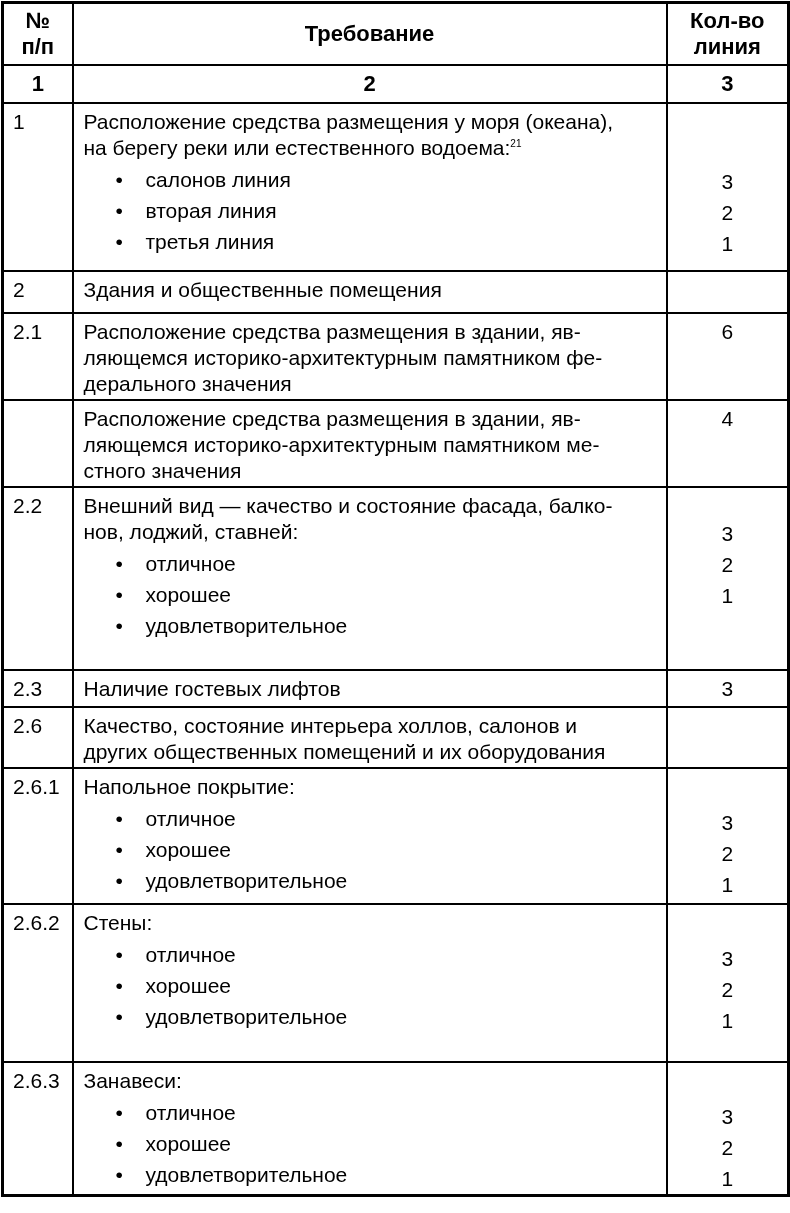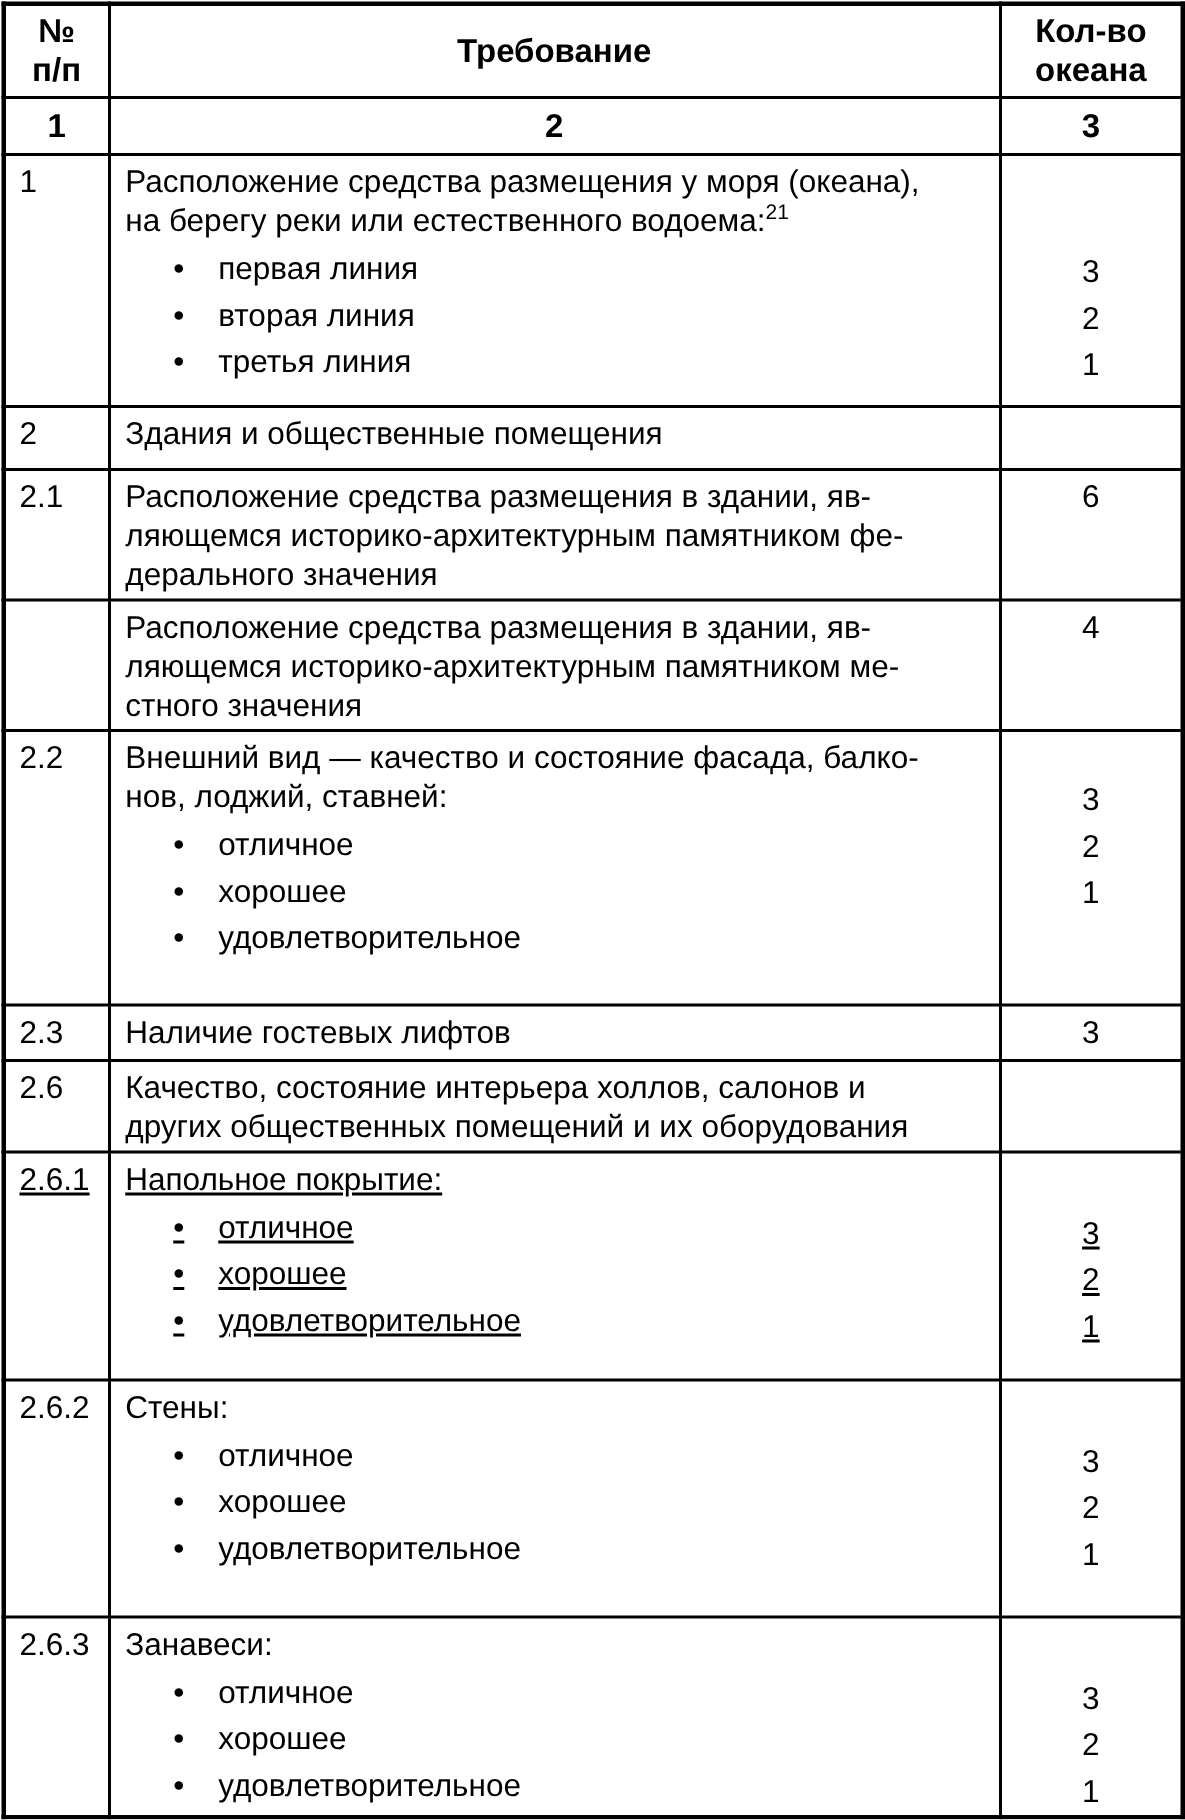--- a/index.html
+++ b/index.html
@@ -20,71 +20,71 @@
   th,td{border:2px solid #000000;vertical-align:top;padding:0;box-sizing:border-box;}
   
   th{font-weight:bold;font-size:22px;line-height:26px;text-align:center;vertical-align:middle;}
   .hdr2{white-space:pre-line;}
   tr.colnums td{font-weight:bold;font-size:22px;text-align:center;vertical-align:middle;}
   
   td.num{font-size:21px;line-height:26px;padding:5px 2px 2px 9px;}
   td.req{font-size:21px;line-height:26px;padding:5px 10px 2px 10px;}
   td.pts{font-size:21px;line-height:26px;text-align:center;padding:0;}
   .para{white-space:pre-line;}
-  sup.fn{font-size:14px;line-height:0;}
+  sup.fn{font-size:10px;line-height:0;}
   ul.blist{list-style:none;margin:6px 0 0 0;padding:0 0 0 32px;}
   ul.blist li{display:flex;line-height:26px;margin-top:5px;}
   .dot{width:30px;flex:0 0 30px;}
   
   .pstack .pt{height:31px;line-height:31px;}
   .off62{padding-top:62px;}
   .off30{padding-top:30px;}
   .off38{padding-top:38px;}
   .ptop{padding-top:5px;}
   
   tr.rh62{height:62px;} tr.rh38{height:38px;} tr.rh168{height:168px;}
   tr.rh42{height:42px;} tr.rh86{height:86px;padding-left:11px;} tr.rh157{height:183px;}
-  tr.rh37{height:37px;padding-left:36px;} tr.rh65{height:46px;} tr.rh136{height:152px;text-decoration:underline;}
+  tr.rh37{height:37px;padding-left:36px;} tr.rh65{height:46px;} tr.rh136{height:136px;}
   tr.rh135{height:158px;} tr.rh128{height:128px;}
 </style>
 </head>
 <body>
 
 <div class="page">
   <table class="score">
     <colgroup>
         <col class="c1">
         <col class="c2">
         <col class="c3">
       </colgroup>
     <thead>
       <tr class="rh62">
         <th class="hdr2">№
 п/п</th>
         <th>Требование</th>
         <th class="hdr2">Кол-во
-океана</th>
+линия</th>
       </tr>
       <tr class="rh38 colnums">
         <td>1</td>
         <td>2</td>
         <td>3</td>
       </tr>
     </thead>
     <tbody>
 
       <tr class="rh168">
         <td class="num">1</td>
         <td class="req">
           <div><span class="para">Расположение средства размещения у моря (океана),
 на берегу реки или естественного водоема:</span><sup class="fn">21</sup></div>
           <ul class="blist">
             <li>
                 <span class="dot">•</span>
-                <span>первая линия</span>
+                <span>салонов линия</span>
               </li>
             <li>
                 <span class="dot">•</span>
                 <span>вторая линия</span>
               </li>
             <li>
                 <span class="dot">•</span>
                 <span>третья линия</span>
               </li>
           </ul>

